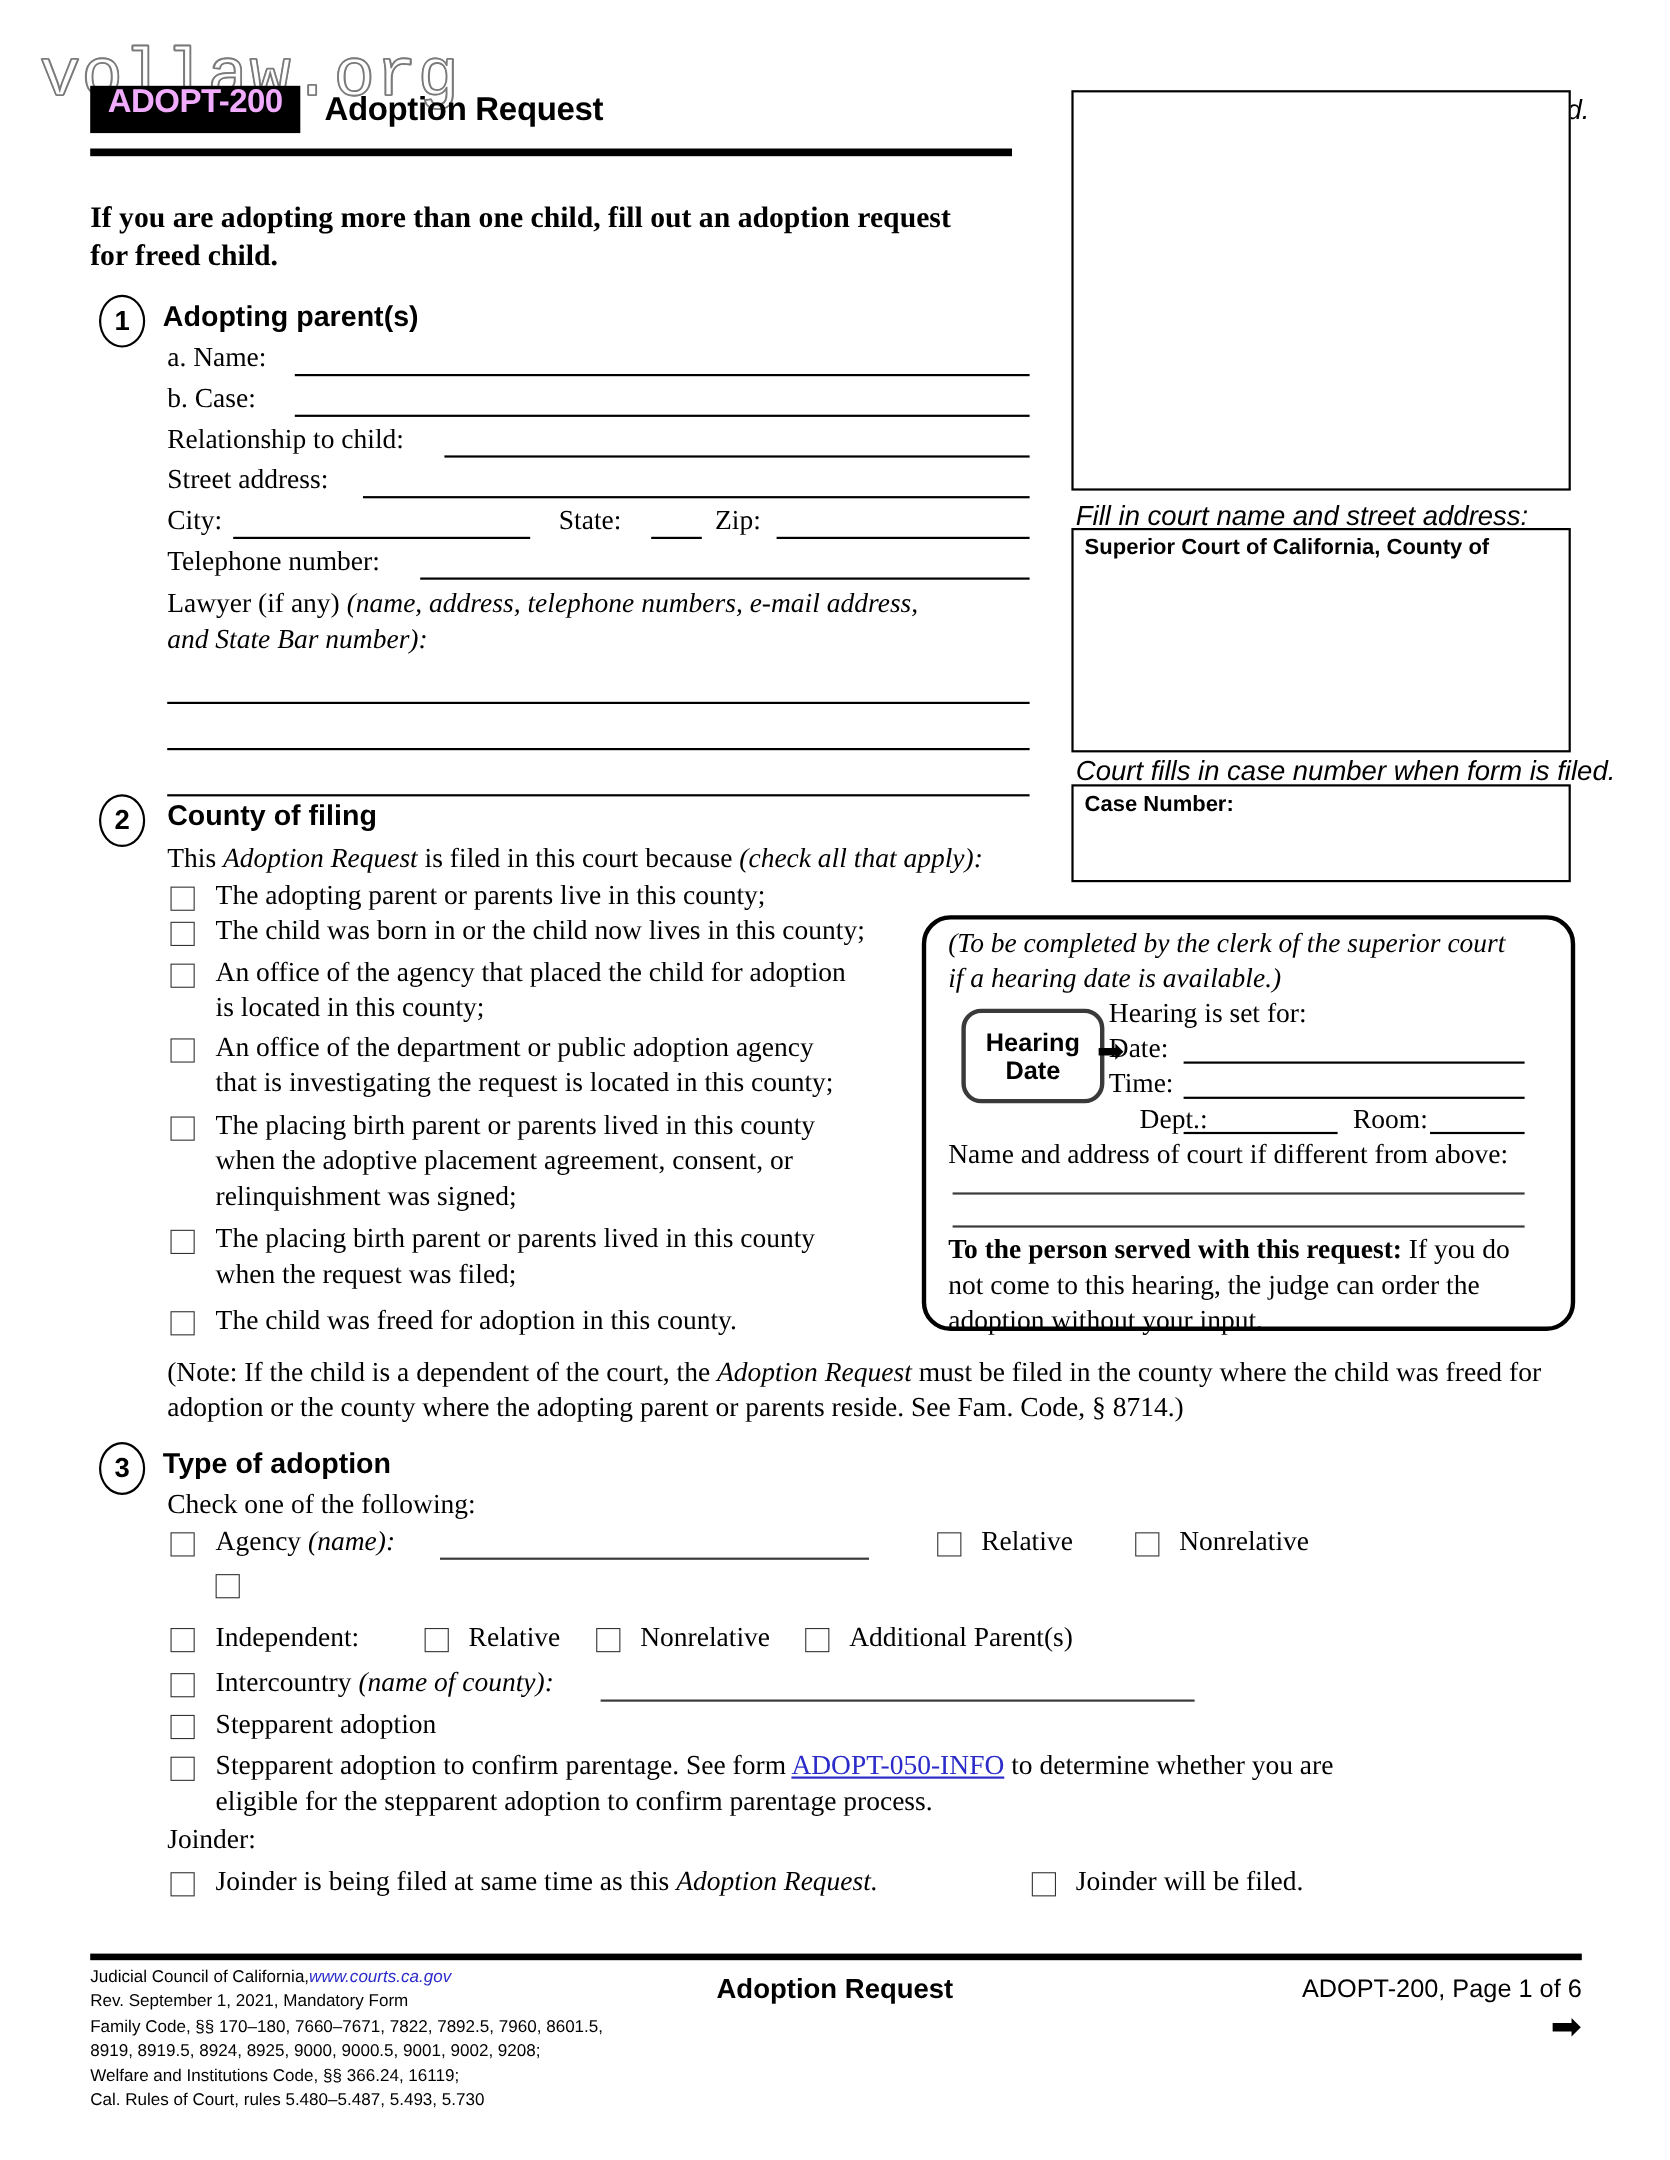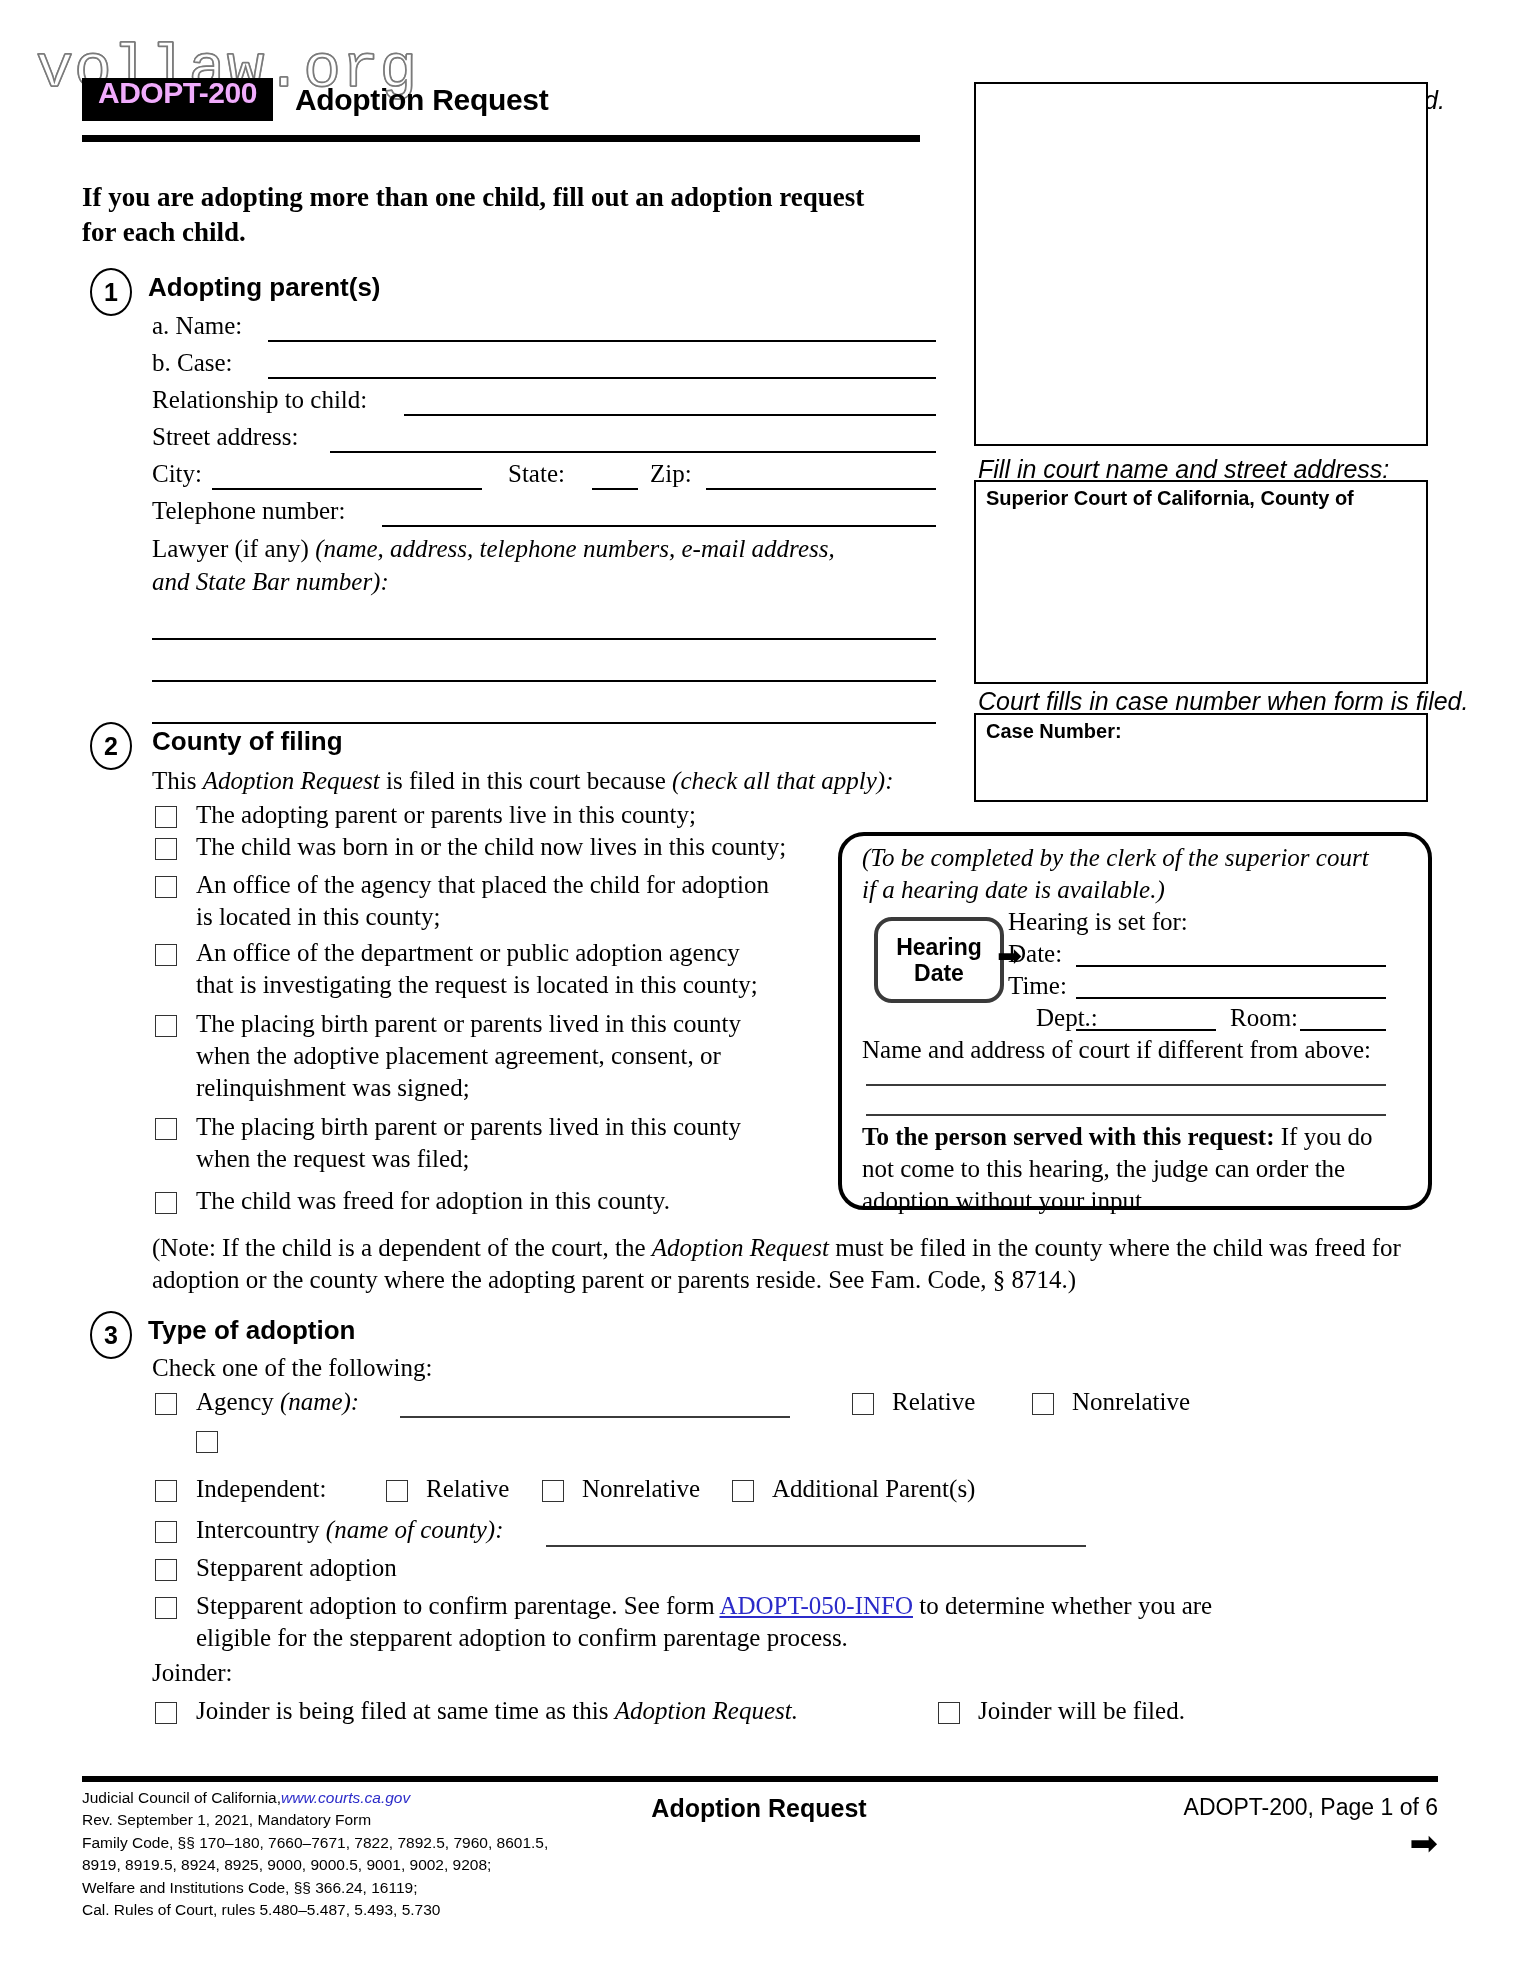--- a/index.html
+++ b/index.html
@@ -119,21 +119,21 @@
 
 <div class="page">
 
   <div class="watermark">vollaw.org</div>
 
   <div class="hdr">
     <div class="form-badge">ADOPT-200</div>
     <div class="form-title">Adoption Request</div>
   </div>
   <div class="hdr-rule"></div>
-  <div class="lead">If you are adopting more than one child, fill out an adoption request for each child.</div>
+  <div class="lead">If you are adopting more than one child, fill out an adoption request for freed child.</div>
 
   <div class="cap" style="left:978px;top:86px;">Clerk stamps date here when form is filed.</div>
   <div class="box" style="left:974px;top:82px;width:450px;height:360px;"></div>
 
   <div class="cap" style="left:978px;top:455px;">Fill in court name and street address:</div>
   <div class="box" style="left:974px;top:480px;width:450px;height:200px;"></div>
   <div class="boxlabel" style="left:986px;top:487px;">Superior Court of California, County of</div>
 
   <div class="cap" style="left:978px;top:687px;">Court fills in case number when form is filed.</div>
   <div class="box" style="left:974px;top:713px;width:450px;height:85px;"></div>

